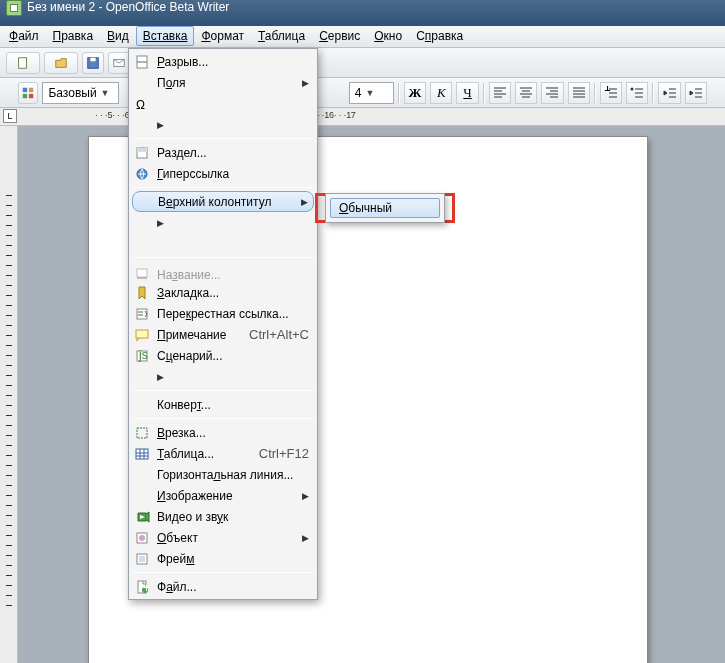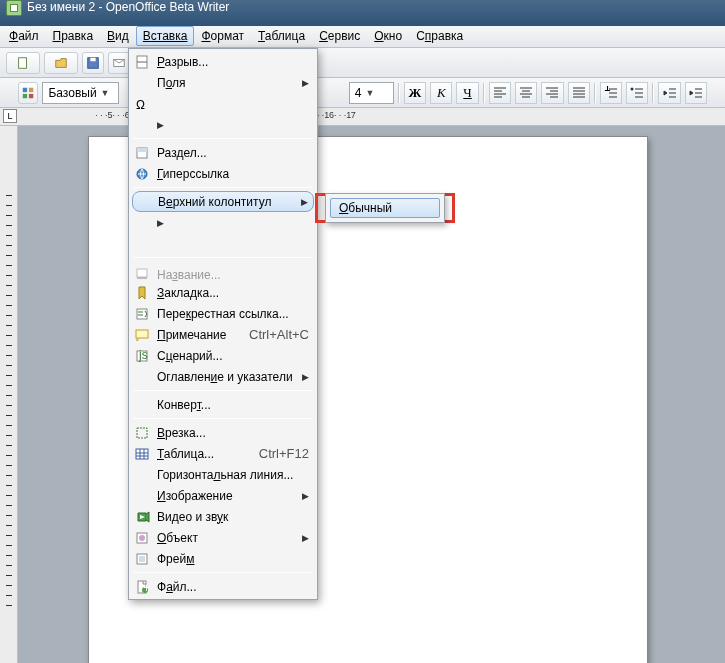--- a/index.html
+++ b/index.html
@@ -286,21 +286,20 @@
       <div class="ico">
         <svg width="16" height="16" viewBox="0 0 16 16">
           <rect x="3" y="3" width="10" height="10" fill="#fff" stroke="#888"></rect>
           <text x="5" y="11" font-size="8" fill="#3a7a3a">js</text>
         </svg>
       </div>
       <div class="lbl"><span>С<u>ц</u>енарий...</span></div>
     </div>
     <div class="row">
       <div class="ico"></div>
-      <div class="lbl"><span>Оглавлен<u>и</u>е и указатели</span></div>
       <div class="sub">▶</div>
     </div>
     <div class="sep"></div>
     <div class="row">
       <div class="ico"></div>
       <div class="lbl"><span>Конвер<u>т</u>...</span></div>
     </div>
     <div class="sep"></div>
     <div class="row">
       <div class="ico">

